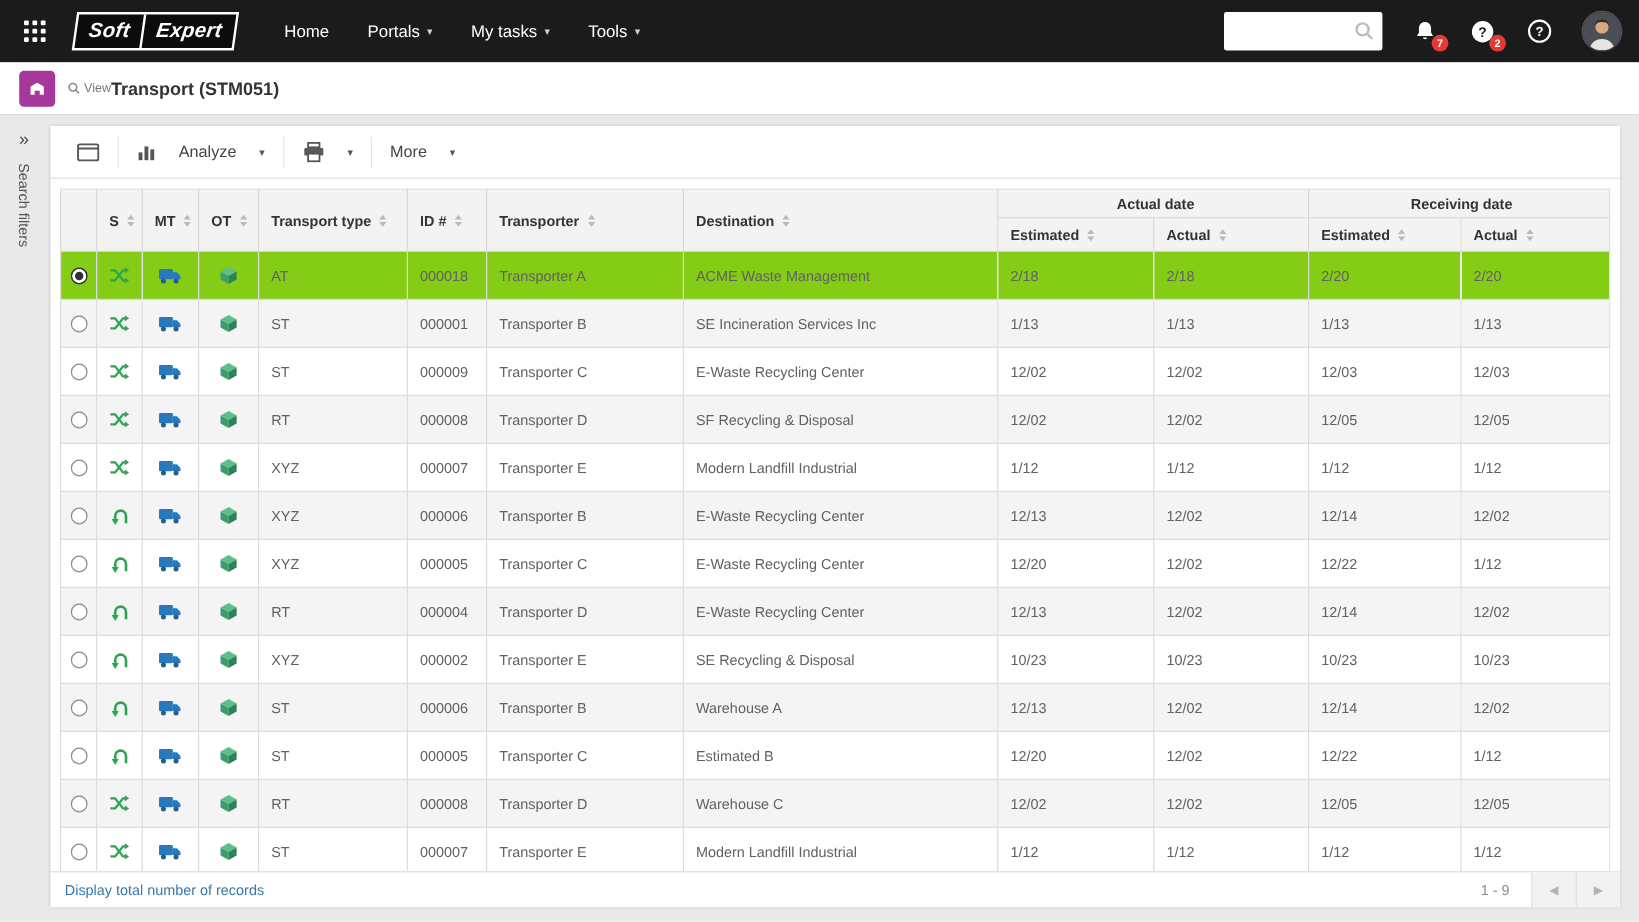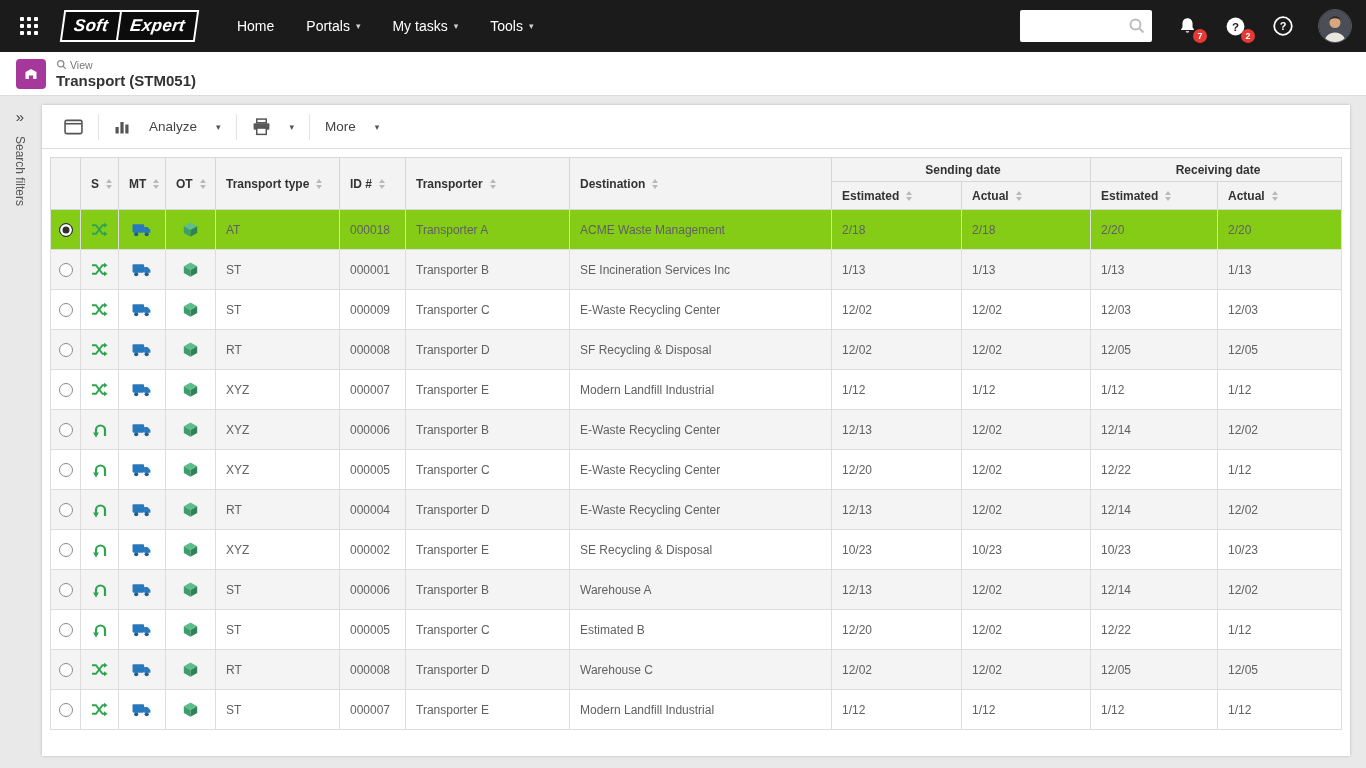--- a/index.html
+++ b/index.html
@@ -20,21 +20,21 @@
   .searchbox { position:relative; width:132px; }
   .searchbox input { width:132px; height:32px; border:none; border-radius:2px; background:#fff; padding:0 30px 0 8px; font-size:13px; outline:none; }
   .searchbox svg { position:absolute; right:6px; top:7px; }
   .tb-icon { position:relative; width:26px; height:26px; display:flex; align-items:center; justify-content:center; cursor:pointer; }
   .badge { position:absolute; bottom:-4px; right:-7px; background:#e53935; color:#fff; font-size:9px; font-weight:bold; min-width:14px; height:14px; border-radius:8px; display:flex; align-items:center; justify-content:center; padding:0 3px; }
   .avatar { width:34px; height:34px; border-radius:50%; overflow:hidden; border:1px solid #555; cursor:pointer; }
 
   
   .page-header { height:44px; background:#fff; border-bottom:1px solid #ddd; display:flex; align-items:center; padding:0 16px; gap:10px; }
   .module-icon { width:30px; height:30px; border-radius:4px; background:#a6379b; display:flex; align-items:center; justify-content:center; }
-  .ph-text { display:flex; flex-direction:column; justify-content:center; }
+  .ph-text { display:flex; flex-direction:row; justify-content:center; }
   .view-row { display:flex; align-items:center; gap:3px; font-size:10.5px; color:#777; }
   .page-title { font-size:15px; font-weight:bold; color:#333; margin-top:1px; }
 
   
   .content { height:672px; display:flex; padding:9px 16px 12px 8px; gap:10px; }
   .filters-strip { width:24px; display:flex; flex-direction:column; align-items:center; padding-top:4px; cursor:pointer; }
   .collapse-glyph { font-size:15px; color:#444; line-height:1; margin-bottom:12px; }
   .vtext { writing-mode:vertical-rl; font-size:12px; color:#555; }
 
   .panel { flex:1; background:#fff; box-shadow:0 0 3px rgba(0,0,0,.2); display:flex; flex-direction:column; }
@@ -284,21 +284,21 @@
               </th>
             <th rowspan="2">
                 <span class="hdr-flex">
                   <span>Destination</span>
                   <span class="sort">
                     <i class="up"></i>
                     <i class="dn"></i>
                   </span>
                 </span>
               </th>
-            <th colspan="2" class="group">Sending date</th>
+            <th colspan="2" class="group">Actual date</th>
             <th colspan="2" class="group">Receiving date</th>
           </tr>
           <tr class="sub-row">
             <th>
                 <span class="hdr-flex">
                   <span>Estimated</span>
                   <span class="sort">
                     <i class="up"></i>
                     <i class="dn"></i>
                   </span>
@@ -761,15 +761,27 @@
     <td>Modern Landfill Industrial</td>
     <td>1/12</td>
     <td>1/12</td>
     <td>1/12</td>
     <td>1/12</td>
   </tr>
           </tbody>
       </table>
     </div>
 
+    <div class="grid-footer">
+      <span class="records-link">Display total number of records</span>
+      <div class="footer-right">
+        <span class="range">1 - 9</span>
+        <div class="pg">
+            <span>◀</span>
+          </div>
+        <div class="pg">
+            <span>▶</span>
+          </div>
+      </div>
+    </div>
 
   </div>
 </div>
 
 </body></html>

